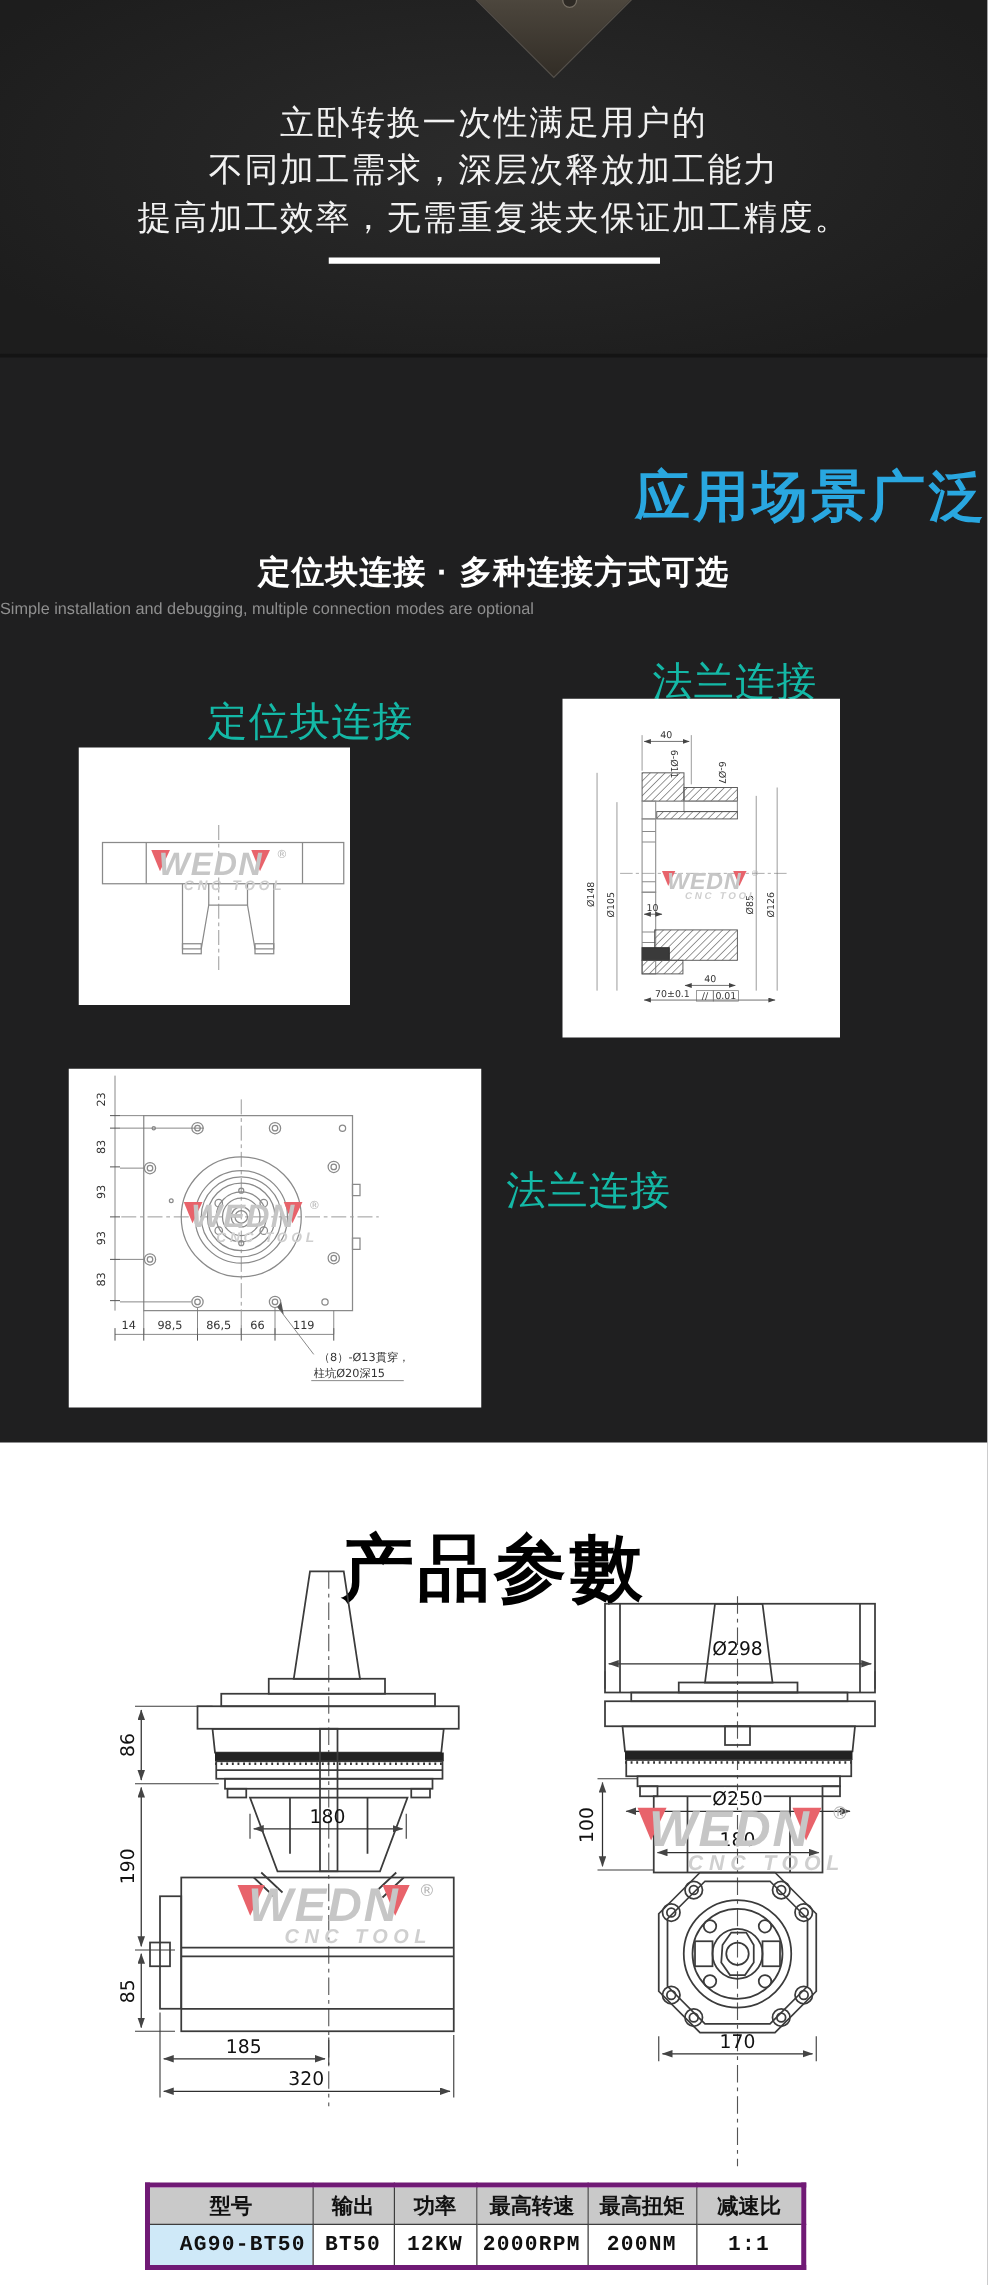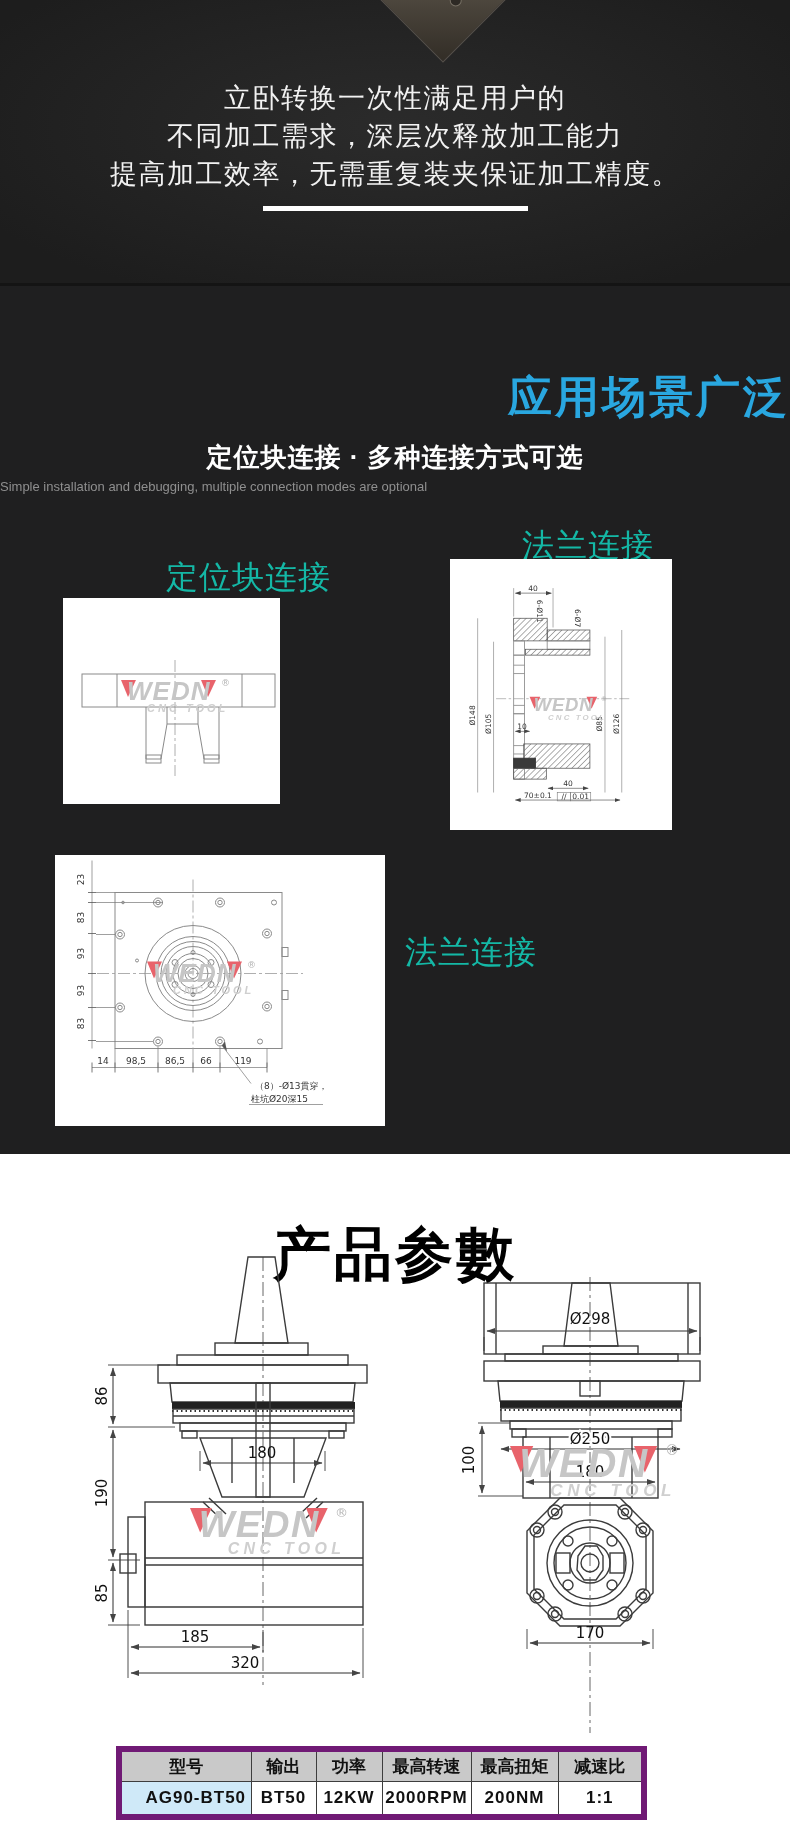--- a/index.html
+++ b/index.html
@@ -59,21 +59,21 @@
   .wm-r{font-family:"DejaVu Sans",sans-serif;fill:#b5b5b5;}
   
   .spec-table{position:absolute;left:116px;top:1746px;width:526px;border-collapse:collapse;
         table-layout:fixed;font-family:"Liberation Sans",sans-serif;}
   .spec-table th,.spec-table td{border:1px solid #3d3d3d;text-align:center;padding:0;
         white-space:nowrap;overflow:hidden;}
   .spec-table th{height:29px;background:#c9c9c9;font-size:17px;font-weight:bold;color:#111;}
   .spec-table td{height:32px;background:#ffffff;font-size:17px;font-weight:600;color:#111;
         letter-spacing:1px;}
   .spec-table td.model{background:#cfe9f8;padding-left:19px;}
-  .spec-table{border:6px solid #701a75;}
+  .spec-table{border:4px solid #701a75;font-family:Liberation Mono, monospace;}
 </style>
 </head>
 <body>
 
 <svg width="0" height="0" style="position:absolute" aria-hidden="true">
   <defs>
     <pattern id="hatch" width="5" height="5" patternUnits="userSpaceOnUse" patternTransform="rotate(45)">
       <line x1="0" y1="0" x2="0" y2="5" stroke="#6a6a6a" stroke-width="1.3"></line>
     </pattern>
     <marker id="arr" markerWidth="9" markerHeight="7" refX="8" refY="3" orient="auto-start-reverse">

